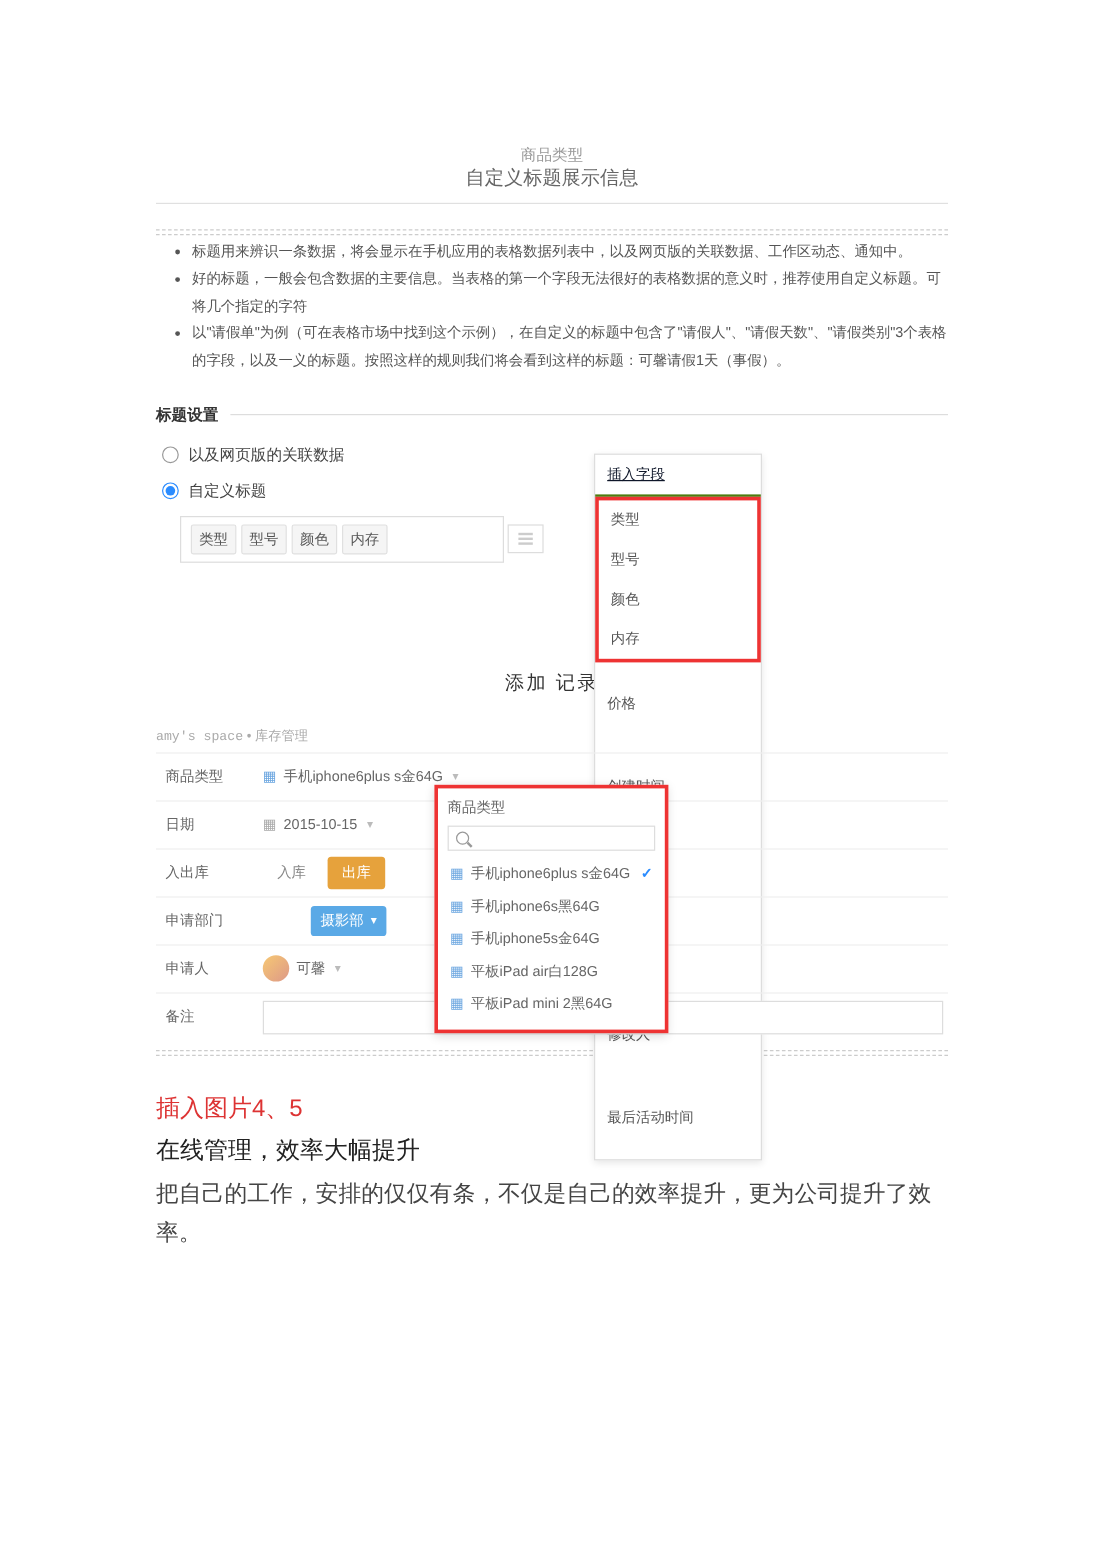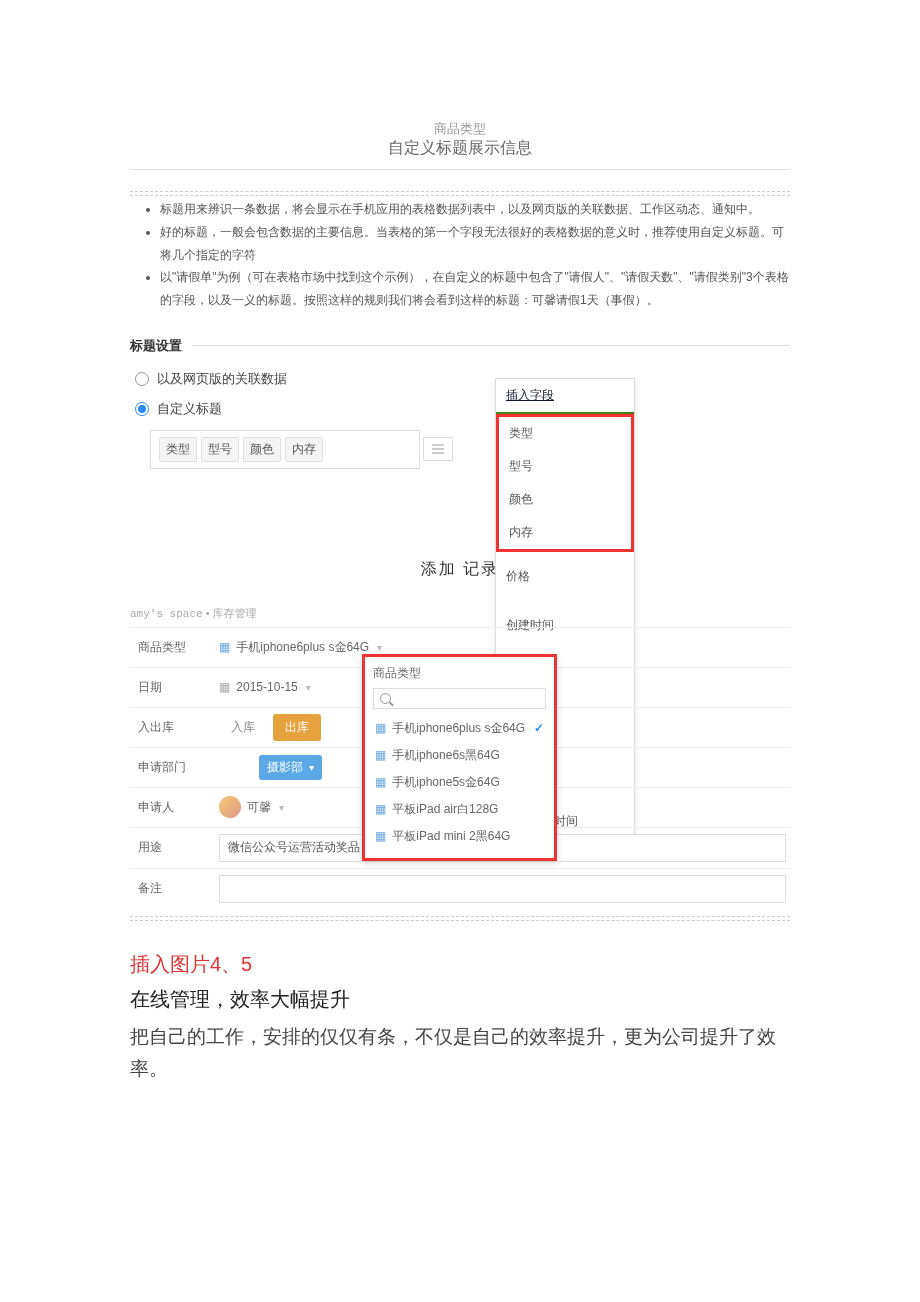--- a/index.html
+++ b/index.html
@@ -23,21 +23,21 @@
   .tag-box { border: 1px solid #ddd; padding: 6px 8px; display: flex; gap: 4px; background: #fff; width: 270px; }
   .tag { background: #f5f5f5; border: 1px solid #e0e0e0; border-radius: 2px; padding: 3px 6px; font-size: 12px; color: #555; }
   .list-icon { border: 1px solid #ddd; padding: 6px 8px; margin-left: 3px; color: #aaa; display: flex; flex-direction: column; gap: 2px; }
   .list-icon span { display: block; width: 12px; height: 2px; background: #ccc; }
   .btn-row { display: flex; gap: 10px; margin-left: 20px; }
   .btn { padding: 8px 28px; border: none; font-size: 13px; cursor: pointer; }
   .btn-save { background: #2b8cff; color: #fff; }
   .btn-cancel { background: #f0f0f0; color: #999; }
   .dropdown-pop { position: absolute; left: 495px; top: 378px; width: 140px; background: #fff; border: 1px solid #ddd; box-shadow: 0 2px 6px rgba(0,0,0,0.1); }
   .dropdown-pop .dd-head { padding: 8px 10px; font-size: 12px; color: #0f172a; border-bottom: 2px solid #4d7c0f; text-decoration: underline; }
-  .dropdown-pop .dd-item { padding: 16px 10px; font-size: 12px; color: #555; }
+  .dropdown-pop .dd-item { padding: 26px 10px; font-size: 12px; color: #555; }
   .dropdown-pop .dd-highlight-box { border: 3px solid #e33; }
   .dropdown-pop .dd-highlight-box .dd-item { padding: 8px 10px; }
 
   .section2-title { text-align: center; font-size: 16px; color: #333; margin: 50px 0 20px 0; letter-spacing: 2px; }
   .section2 { margin: 0 130px; position: relative; }
   .breadcrumb { font-size: 11px; color: #aaa; padding: 6px 0; }
   .breadcrumb .bc-item { color: #aaa; font-family: Liberation Mono, monospace; }
   .form-row { display: flex; align-items: center; border-top: 1px solid #eee; min-height: 40px; }
   .form-row:last-child { border-bottom: 1px solid #eee; }
   .form-label { width: 85px; padding: 10px 8px; font-size: 12px; color: #666; }
@@ -177,26 +177,20 @@
 
   <div class="form-row">
     <div class="form-label">申请人</div>
     <div class="form-value">
       <span class="avatar"></span>
       <span>可馨</span>
       <span class="chev">▾</span>
     </div>
   </div>
 
-  <div class="form-row">
-    <div class="form-label">用途</div>
-    <div class="form-value">
-      <input class="wide-input" value="微信公众号运营活动奖品" style="">
-    </div>
-  </div>
 
   <div class="form-row">
     <div class="form-label">备注</div>
     <div class="form-value">
       <input class="wide-input" style="">
     </div>
   </div>
 
   <div class="overlay-pop">
     <div class="op-title">商品类型</div>

